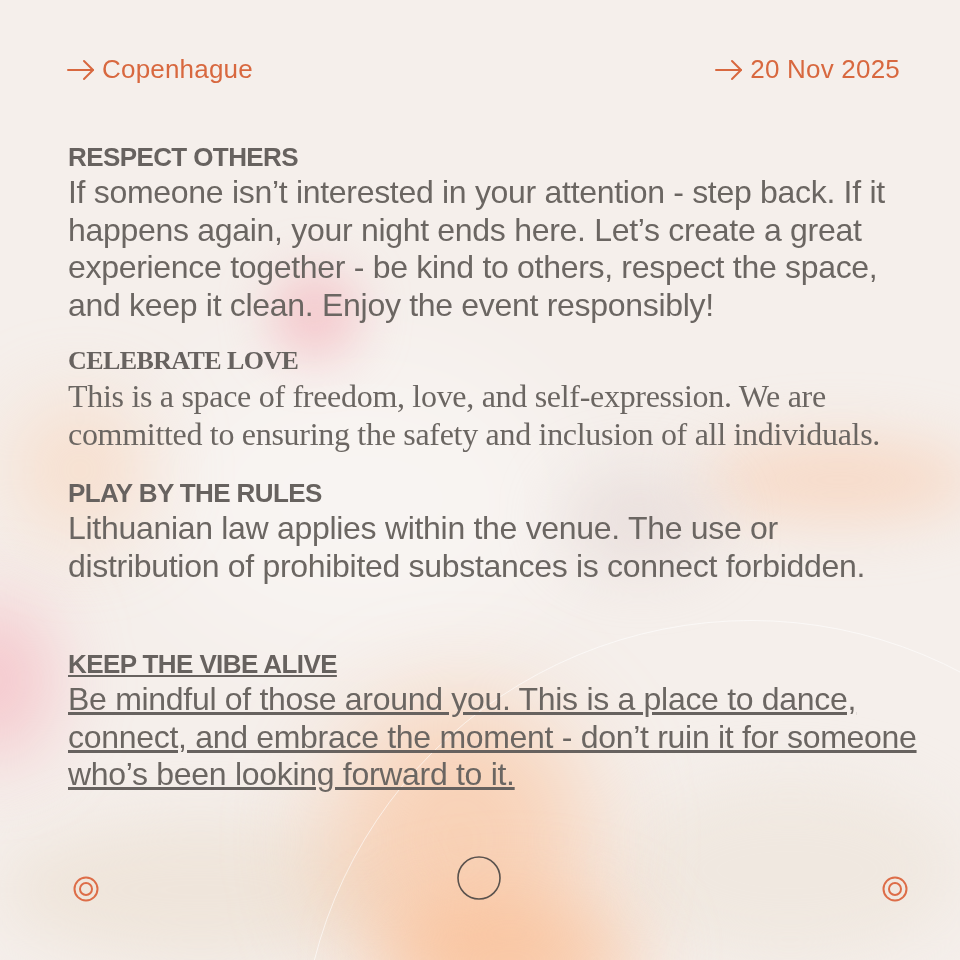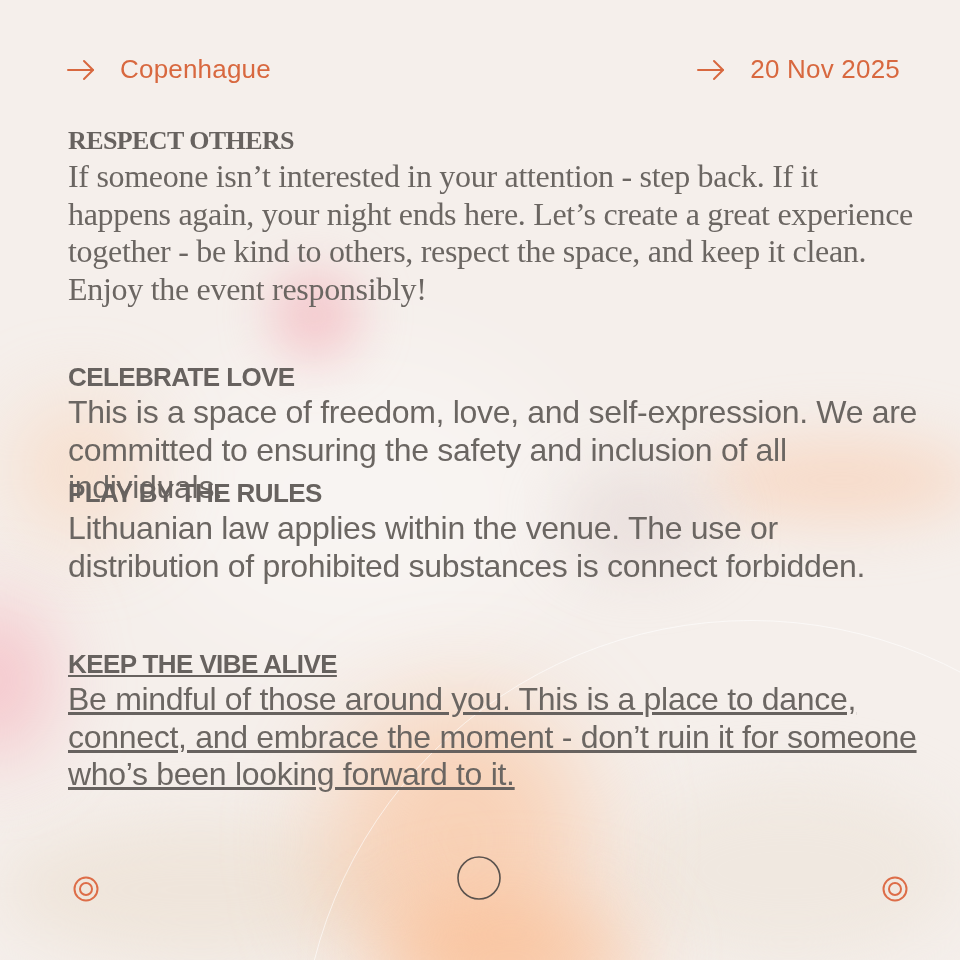--- a/index.html
+++ b/index.html
@@ -50,21 +50,21 @@
     }
     .top-link {
       position: absolute;
       top: 54px;
       color: #d8683f;
       font-size: 26px;
       letter-spacing: 0.2px;
       white-space: nowrap;
       display: flex;
       align-items: center;
-      gap: 24px;
+      gap: 6px;
     }
     .top-link.left { left: 66px; }
     .top-link.right { right: 60px; }
     .top-link .arrow svg { display: block; }
 
     .section {
       position: absolute;
       left: 68px;
       width: 860px;
       color: #67625f;
@@ -77,22 +77,22 @@
       color: #67625f;
       line-height: 34px;
     }
     .section p {
       margin: 0;
       font-size: 32px;
       line-height: 37.5px;
       letter-spacing: -0.3px;
       color: #6b6662;
     }
-    .s1 { top: 124px; font-family: Liberation Serif, serif; }
-    .s2 { top: 360px; }
+    .s1 { top: 140px; }
+    .s2 { top: 344px; font-family: Liberation Serif, serif; }
     .s3 { top: 476px; }
     .s4 { top: 647px; text-decoration: underline; }
 
     .ring-icon {
       position: absolute;
       top: 876px;
       width: 26px;
       height: 26px;
     }
     .ring-icon.left { left: 73px; }

